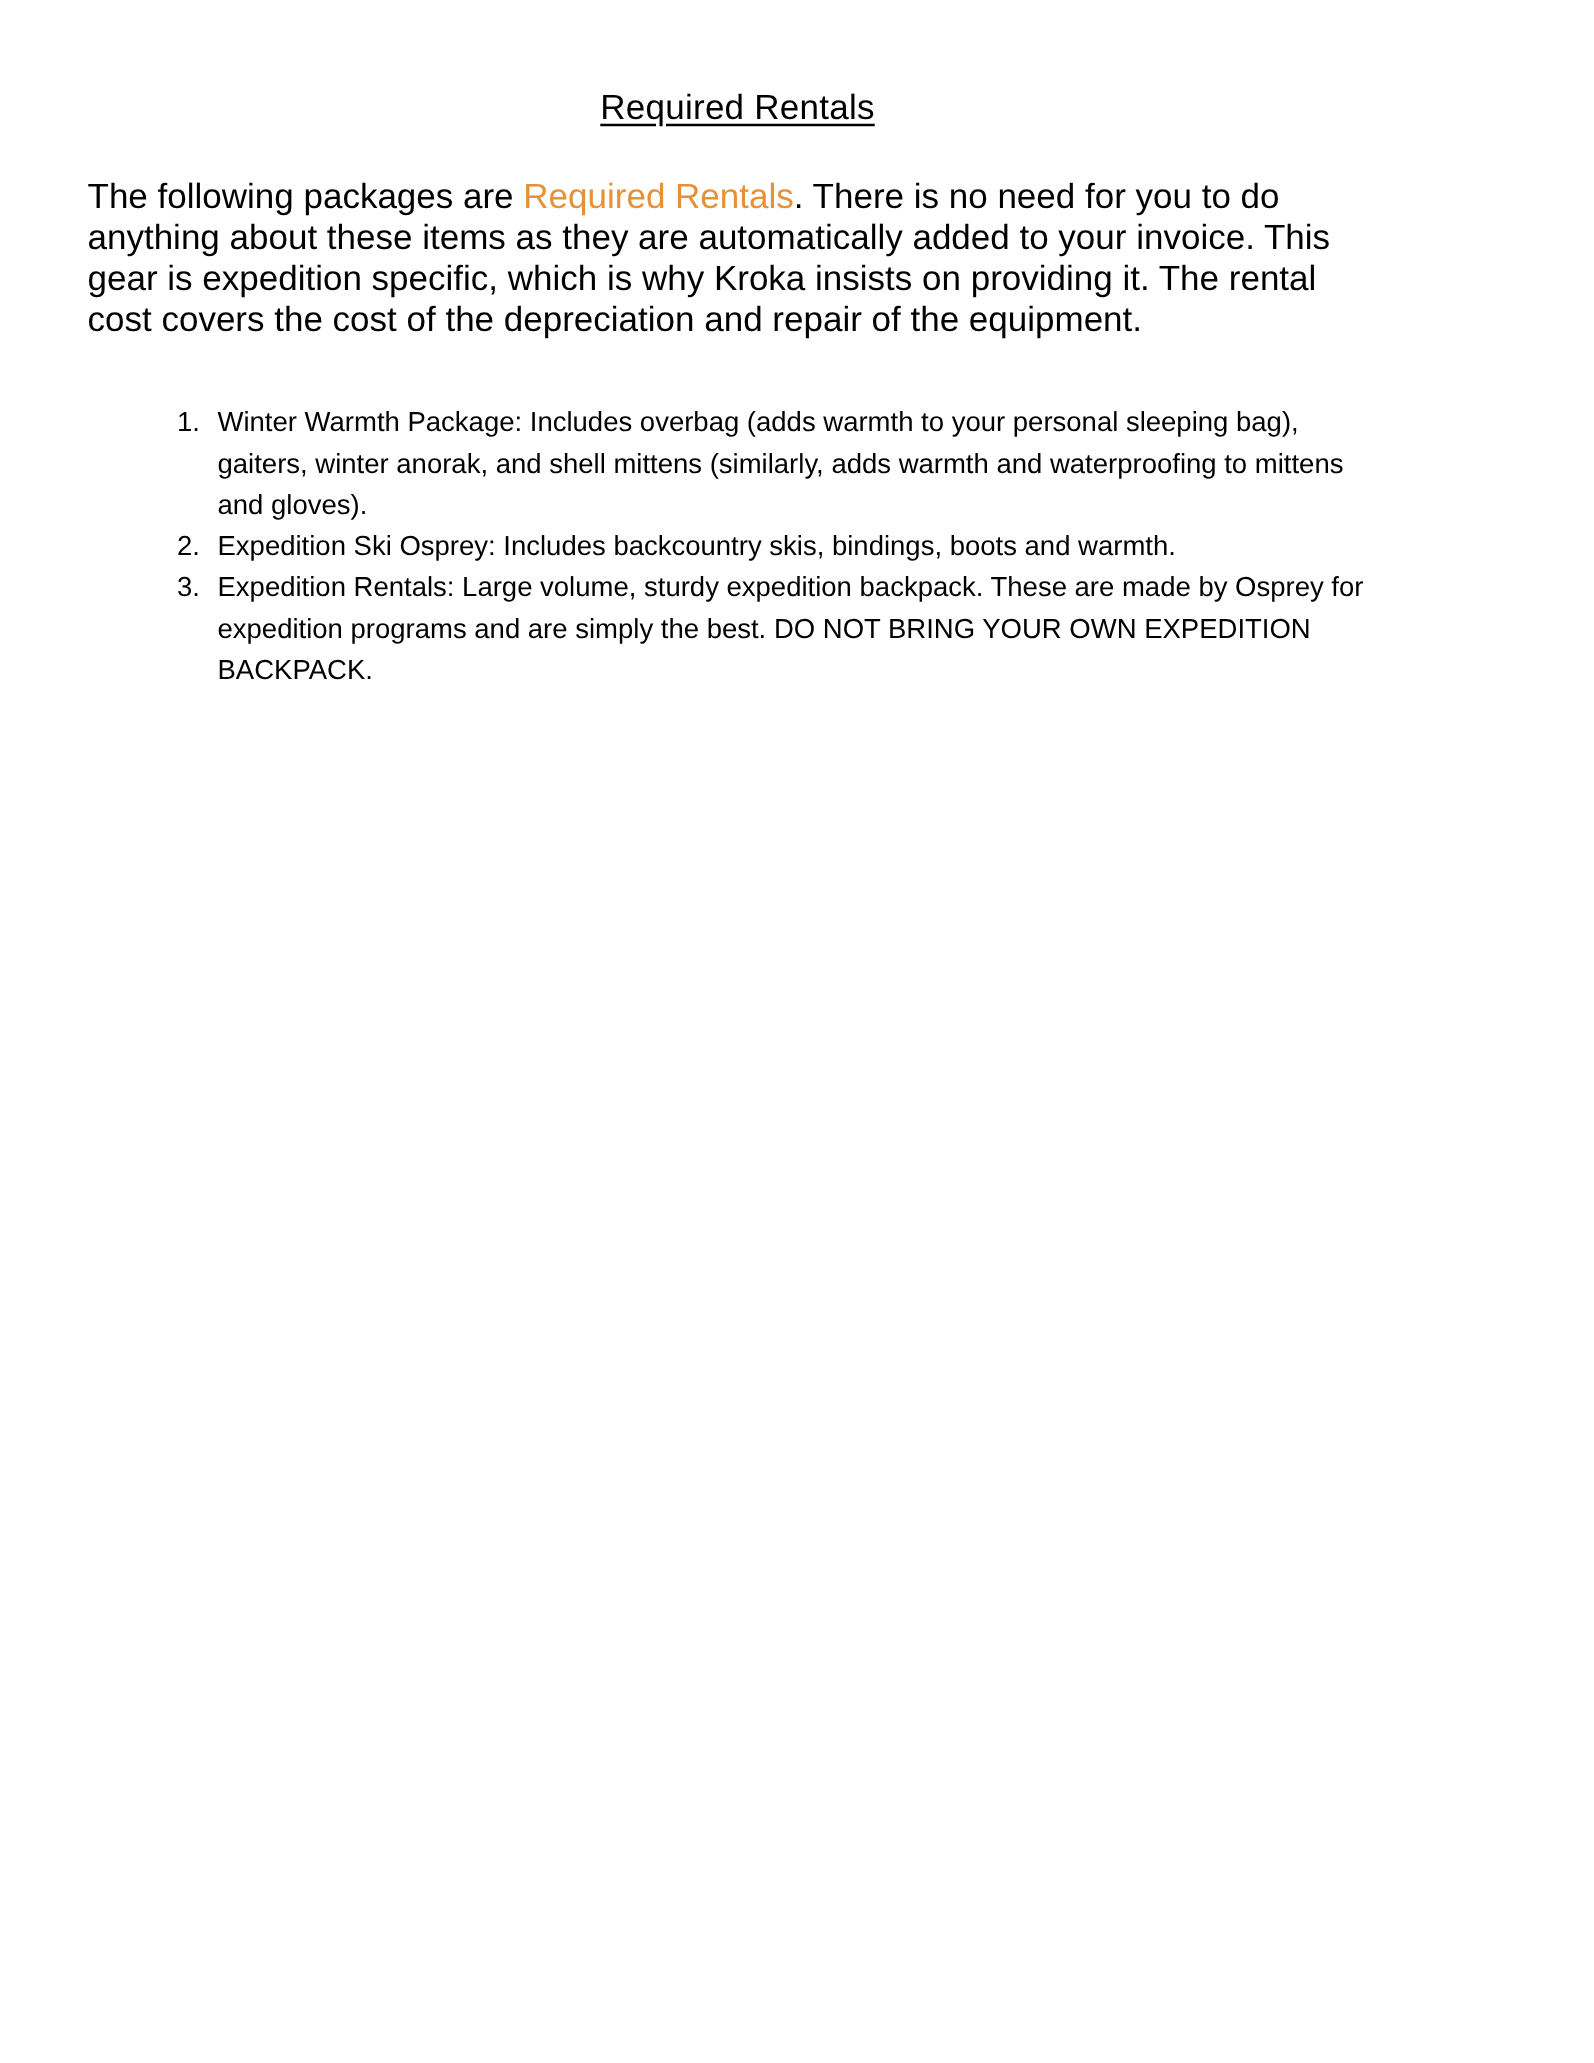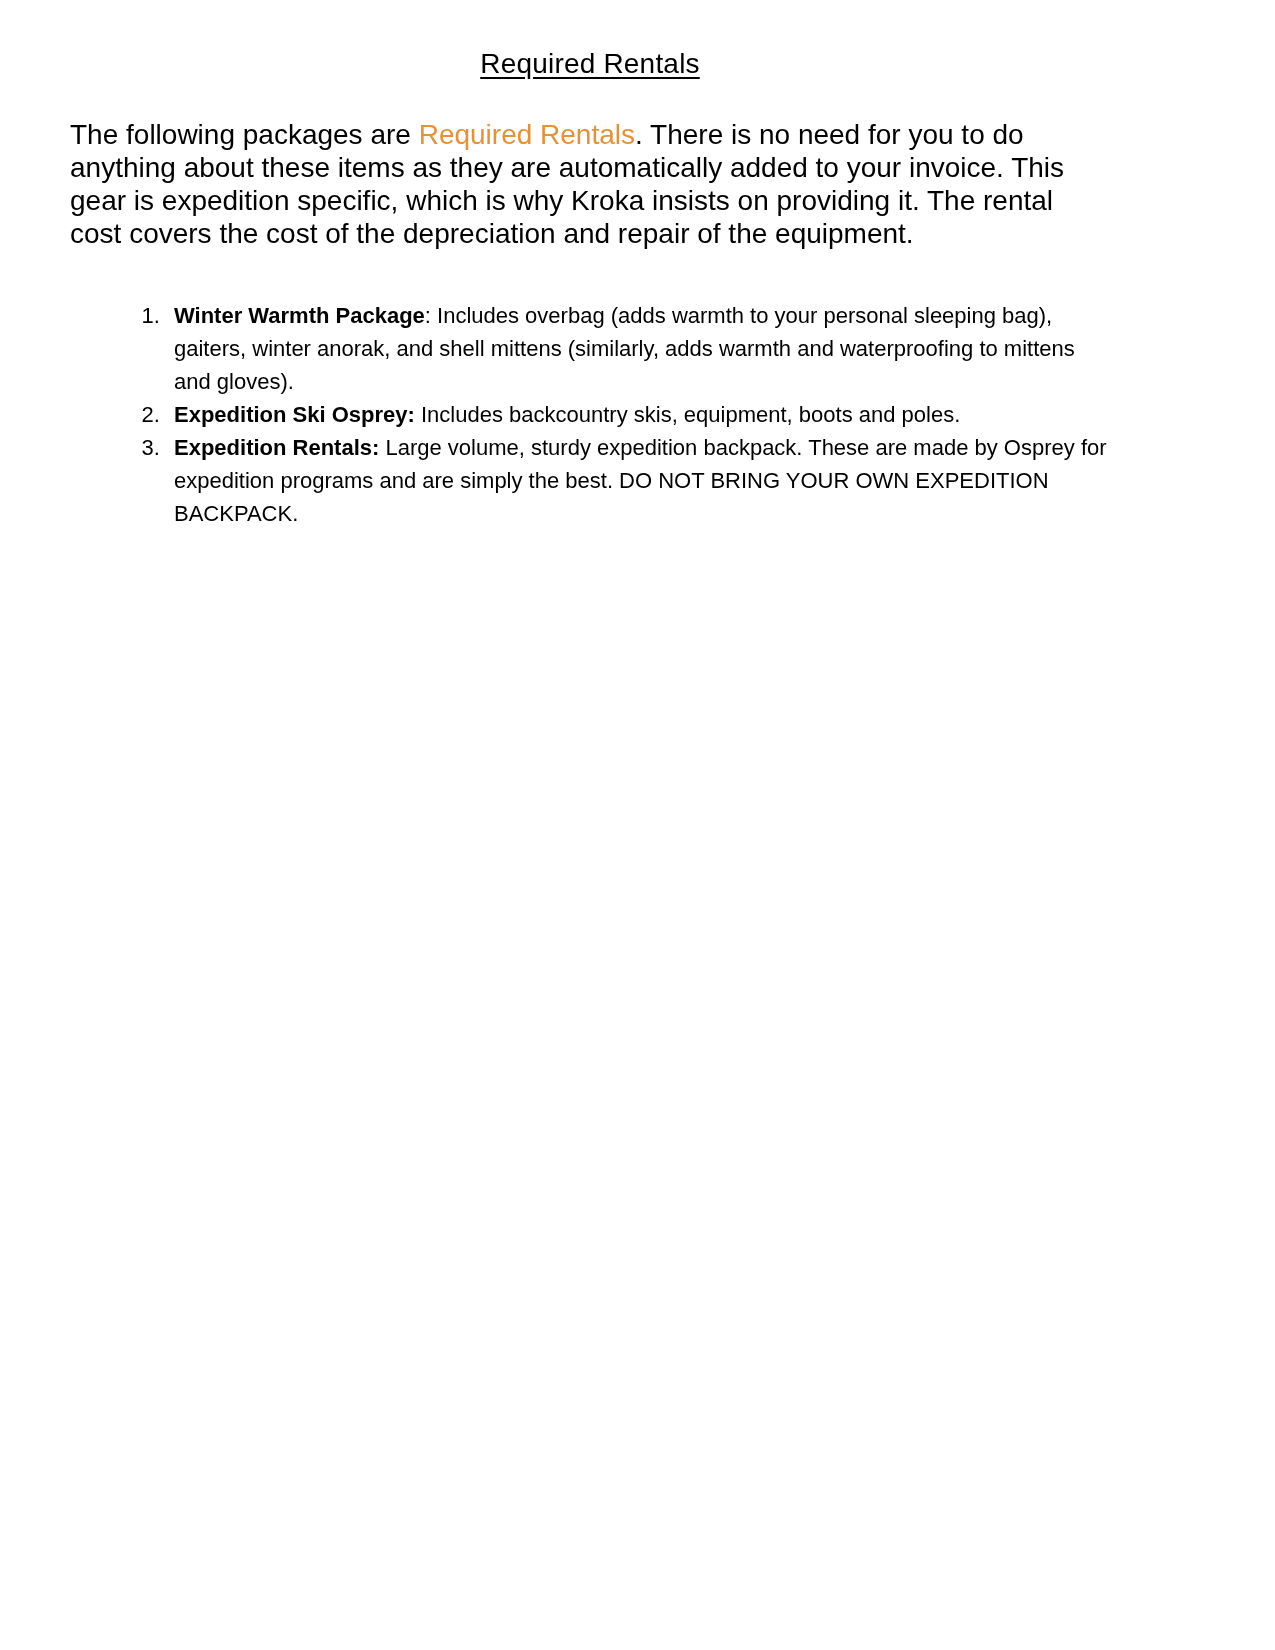--- a/index.html
+++ b/index.html
@@ -10,21 +10,21 @@
 
   body {
     font-family: "Liberation Sans", "DejaVu Sans", sans-serif;
     color: #000000;
   }
 
   .page {
     width: 1180px;
     min-height: 1650px;
     background: #ffffff;
-    padding: 48px 70px 60px 70px;
+    padding: 70px 70px 60px 70px;
   }
 
   .doc-title {
     font-size: 28px;
     font-weight: 400;
     text-align: center;
     text-decoration: underline;
     text-underline-offset: 4px;
     color: #000000;
     margin-bottom: 38px;
@@ -53,39 +53,39 @@
   .rentals-list li {
     padding-left: 8px;
     margin-bottom: 0;
   }
 
   .rentals-list li::marker {
     color: #000000;
   }
 
   .item-bold {
-    font-weight: 700;
+    font-weight: 400;
   }
 </style>
 </head>
 <body>
 
 <div class="page">
 
   <h1 class="doc-title">Required Rentals</h1>
 
   <p class="intro-paragraph">
     <span>The following packages are </span><span class="highlight-orange">Required Rentals</span><span>.  There is no need for you to do anything about these items as they are automatically added to your invoice. This gear is expedition specific, which is why Kroka insists on providing it. The rental cost covers the cost of the depreciation and repair of the equipment.</span>
   </p>
 
   <ol class="rentals-list">
     <li>
       <span class="item-bold">Winter Warmth Package</span><span>: Includes overbag (adds warmth to your personal sleeping bag), gaiters, winter anorak, and shell mittens (similarly, adds warmth and waterproofing to mittens and gloves).</span>
     </li>
     <li>
-      <span class="item-bold">Expedition Ski Osprey:</span><span> Includes backcountry skis, equipment, boots and poles.</span>
+      <span class="item-bold">Expedition Ski Osprey:</span><span> Includes backcountry skis, bindings, boots and warmth.</span>
     </li>
     <li>
       <span class="item-bold">Expedition Rentals:</span><span> Large volume, sturdy expedition backpack. These are made by Osprey for expedition programs and are simply the best. DO NOT BRING YOUR OWN EXPEDITION BACKPACK.</span>
     </li>
   </ol>
 
 </div>
 
 </body></html>

